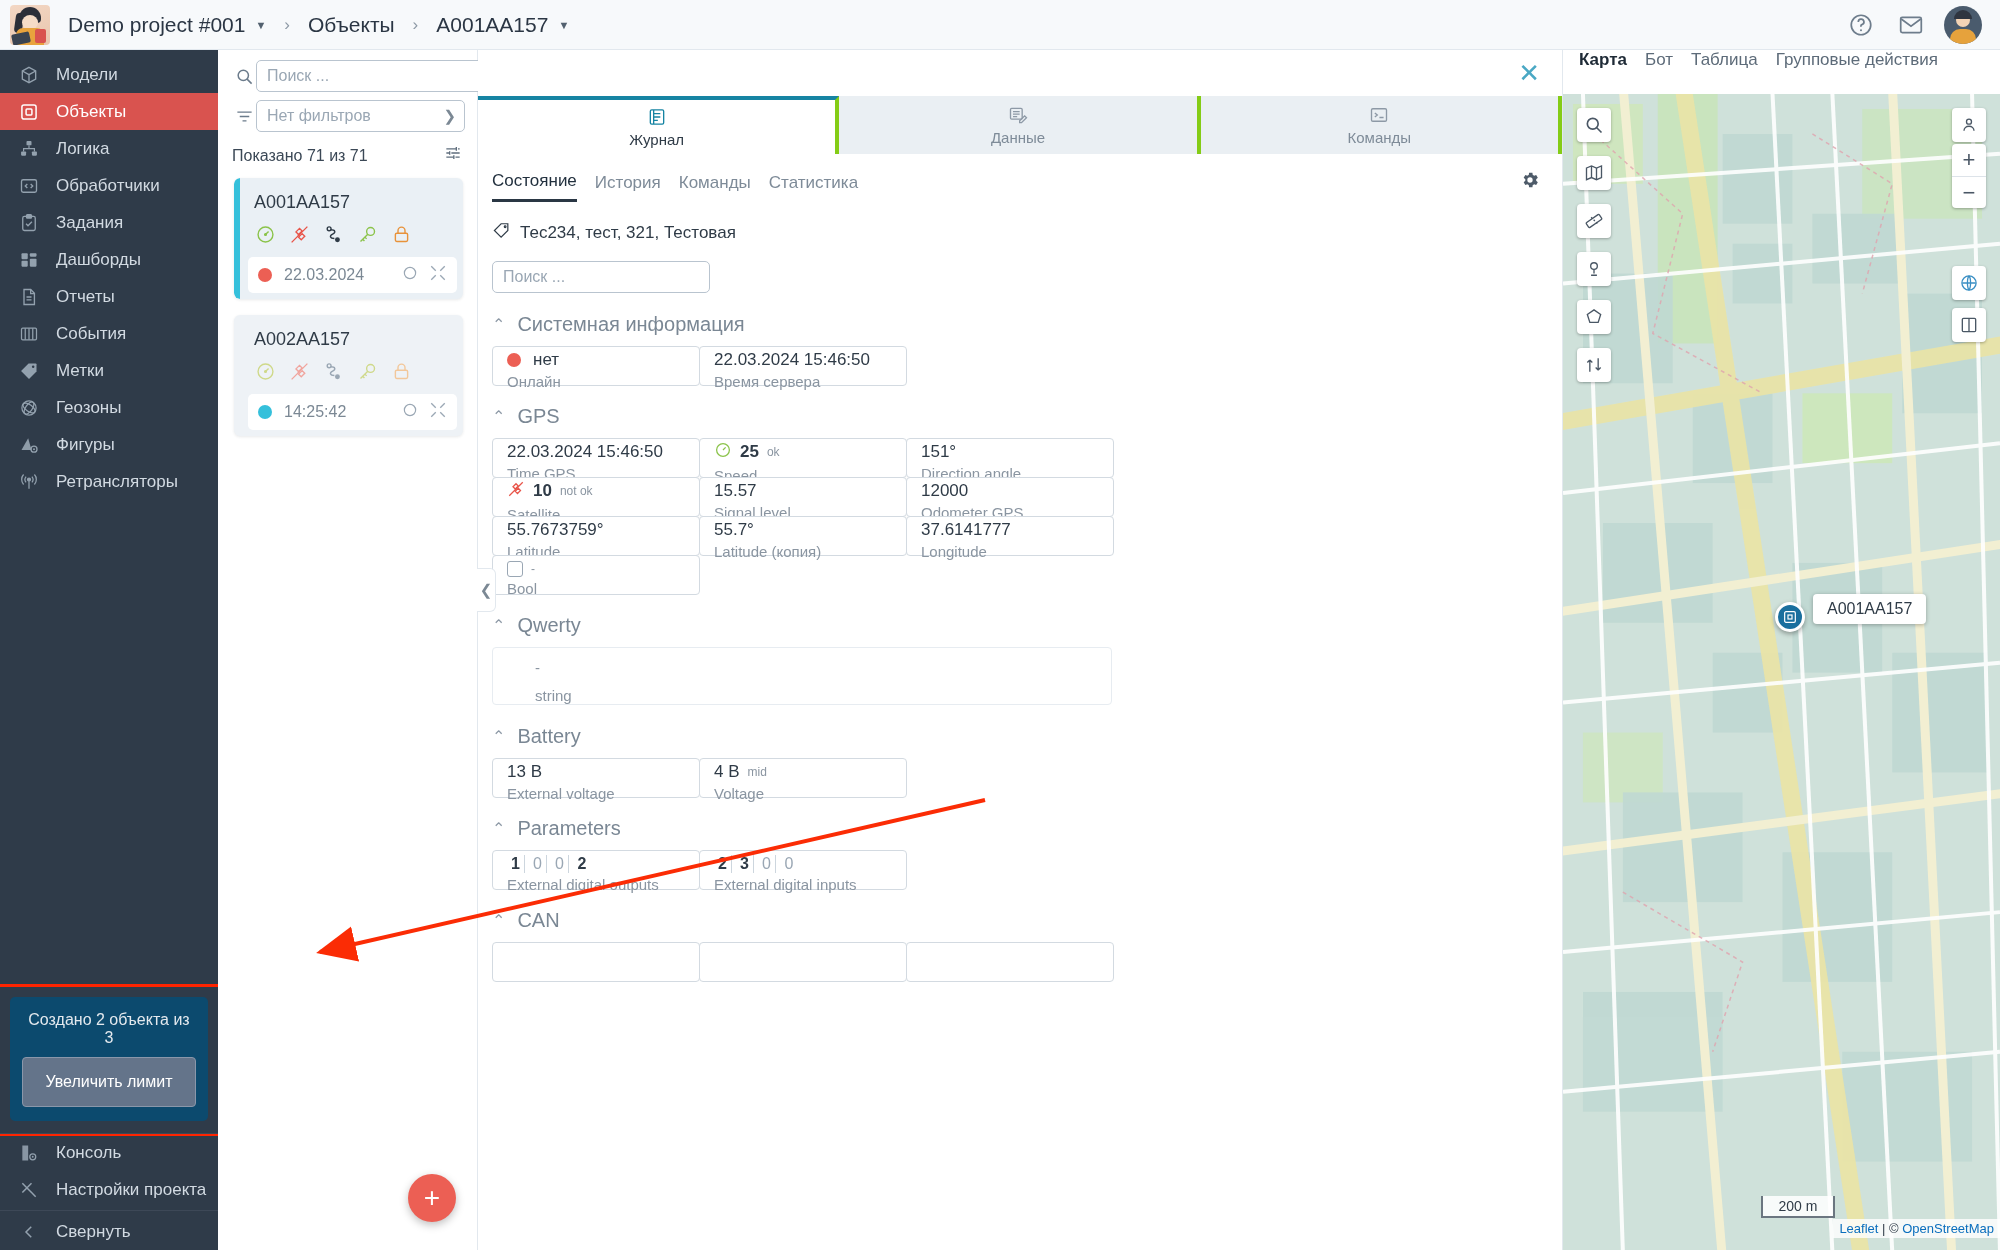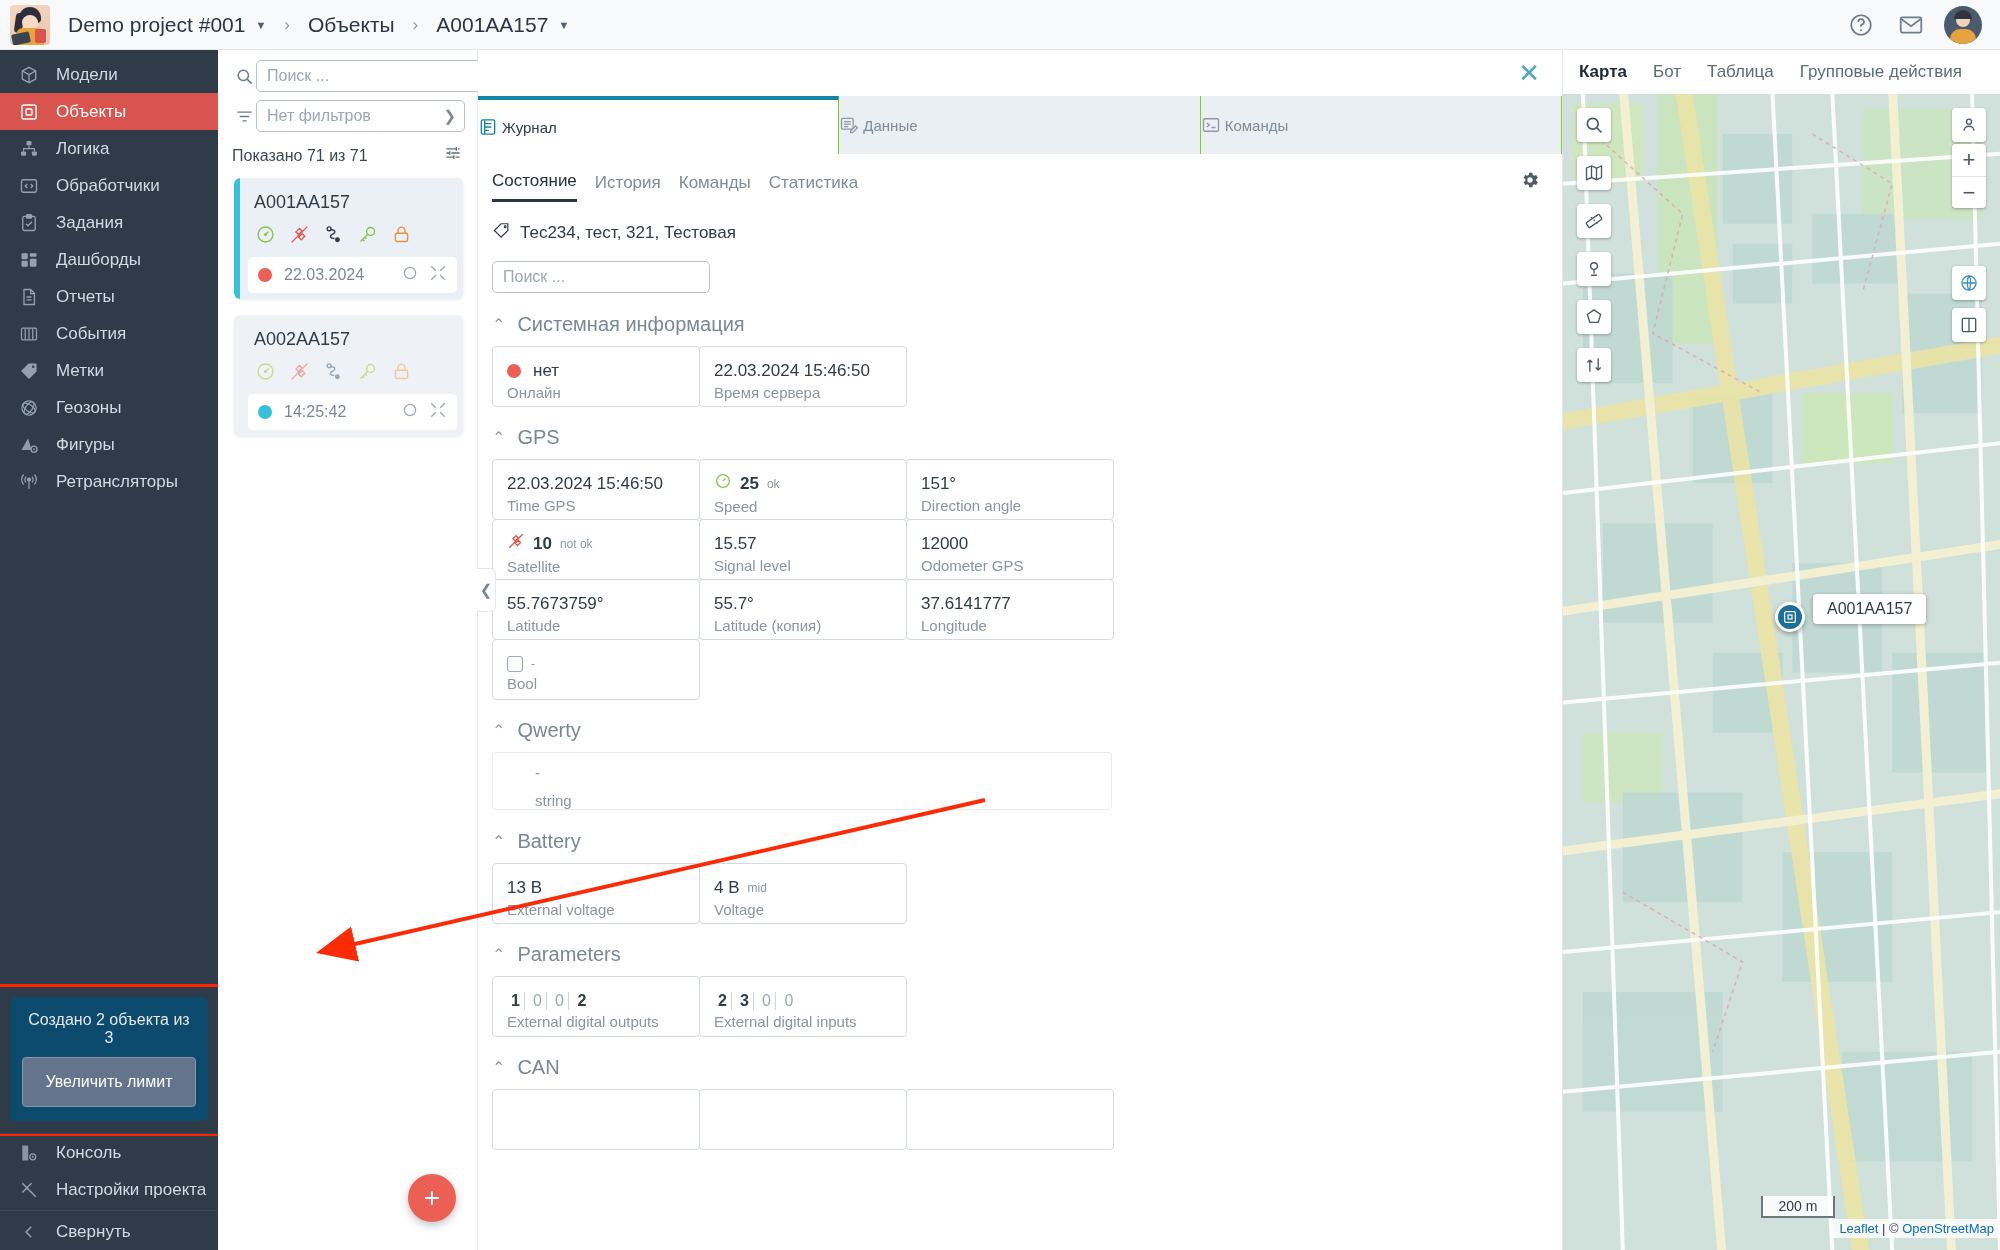--- a/index.html
+++ b/index.html
@@ -140,22 +140,22 @@
     box-shadow: 0 3px 8px rgba(0,0,0,.25);
   }
 
   
   .center { flex: 1; min-width: 0; background:#fff; position:relative; display:flex; flex-direction:column; }
   .center-head { height: 46px; display:flex; align-items:center; justify-content:flex-end; padding-right: 22px; }
   .close-x { color:#4aa8c4; font-size: 26px; cursor:pointer; line-height: 1; }
 
   .big-tabs { display:flex; height: 58px; }
   .big-tab {
-    flex: 1; background:#eaeff3; border-right: 1px solid #84cc16;
-    display:flex; flex-direction:row; align-items:center; 
+    flex: 1; background:#eaeff3; border-right: 4px solid #84cc16;
+    display:flex; flex-direction:column; align-items:center; justify-content:center;
     cursor:pointer; color:#7e8b98; font-size: 15px; gap: 4px;
   }
   .big-tab.active { background: #fff; color:#2f3b47; border-top: 4px solid #1684a3; }
   .big-tab .bt-ico { color:#8d99a6; height:20px; display:flex;align-items:center; }
   .big-tab.active .bt-ico { color:#1684a3; }
 
   .sub-tabs { display:flex; align-items:center; padding: 16px 22px 0 14px; gap: 18px; }
   .sub-tab { font-size: 17px; color:#7e8b98; padding-bottom: 8px; cursor:pointer; }
   .sub-tab.active { color:#22303e; border-bottom: 3px solid #2a3744; }
   .gear { margin-left:auto; color:#4e5b69; cursor:pointer; padding-bottom: 8px; }
@@ -172,21 +172,21 @@
 
   .sect-head {
     display:flex; align-items:center; gap: 12px; font-size: 20px;
     color:#7a8794; padding: 20px 0 10px 14px; cursor:pointer;
   }
   .sect-head .chev-up { color:#8d99a6; font-size: 16px; }
 
   .grid3 { display:grid; grid-template-columns: repeat(3, 207px); gap: 0; padding-left: 14px; }
   .grid3.two { grid-template-columns: 207px 207px; }
   .cell {
-    border:1px solid #d3dae1; background:#fff; height: 61px;
+    border:1px solid #d3dae1; background:#fff; height: 40px;
     margin: 0 -1px -1px 0; padding: 8px 14px 0 14px;
     border-radius: 4px; display:flex; flex-direction:column; justify-content:center;
   }
   .cell.blank { border-color: transparent; background: transparent; }
   .cell-val { font-size: 17px; color:#2f3b47; display:flex; align-items:center; gap: 8px; white-space: nowrap; }
   .cell-val .unit { color:#3c4956; }
   .cell-val .suffix { font-size: 12px; color:#8a95a1; }
   .cell-lab { font-size: 15px; color:#8a95a1; margin-top: 3px; }
   .wide-cell {
     border:1px solid #e7ecf1; border-radius:4px; margin-left:14px;
@@ -202,21 +202,21 @@
 
   .collapse-handle {
     position:absolute; left: -1px; top: 518px; width: 19px; height: 44px;
     background:#fff; border:1px solid #e2e8ee; border-left:none;
     border-radius: 0 6px 6px 0; display:flex; align-items:center; justify-content:center;
     color:#7b8894; cursor:pointer; z-index: 5; font-size: 15px;
   }
 
   
   .mapcol { width: 438px; flex: 0 0 438px; border-left:1px solid #e2e8ee; display:flex; flex-direction:column; background:#fff; }
-  .map-tabs { height: 44px; display:flex; align-items:center; gap: 26px; padding: 0 16px; font-size: 17px; }
+  .map-tabs { height: 44px; display:flex; align-items:flex-start; gap: 18px; padding: 0 16px; font-size: 17px; }
   .map-tab { color:#5d6b79; cursor:pointer; }
   .map-tab.active { color:#1e2a36; font-weight: 700; }
   .mapwrap { flex:1; position:relative; overflow:hidden; background:#cfe3dc; }
 
   .map-bg { position:absolute; inset:0; }
   .map-ctrl {
     position:absolute; background:#fff; border-radius:4px; width:34px; height:34px;
     display:flex; align-items:center; justify-content:center; color:#4a5765; cursor:pointer;
     box-shadow: 0 1px 3px rgba(0,0,0,.3);
   }

